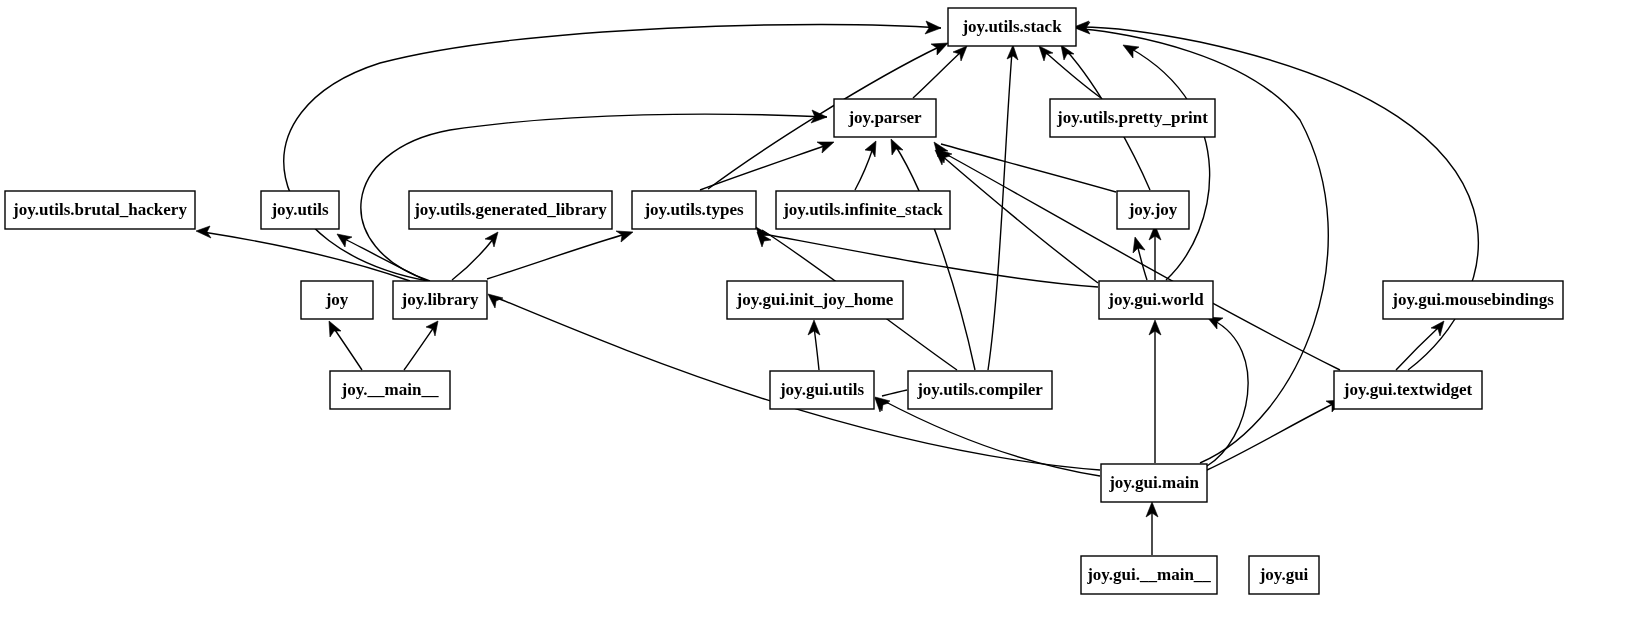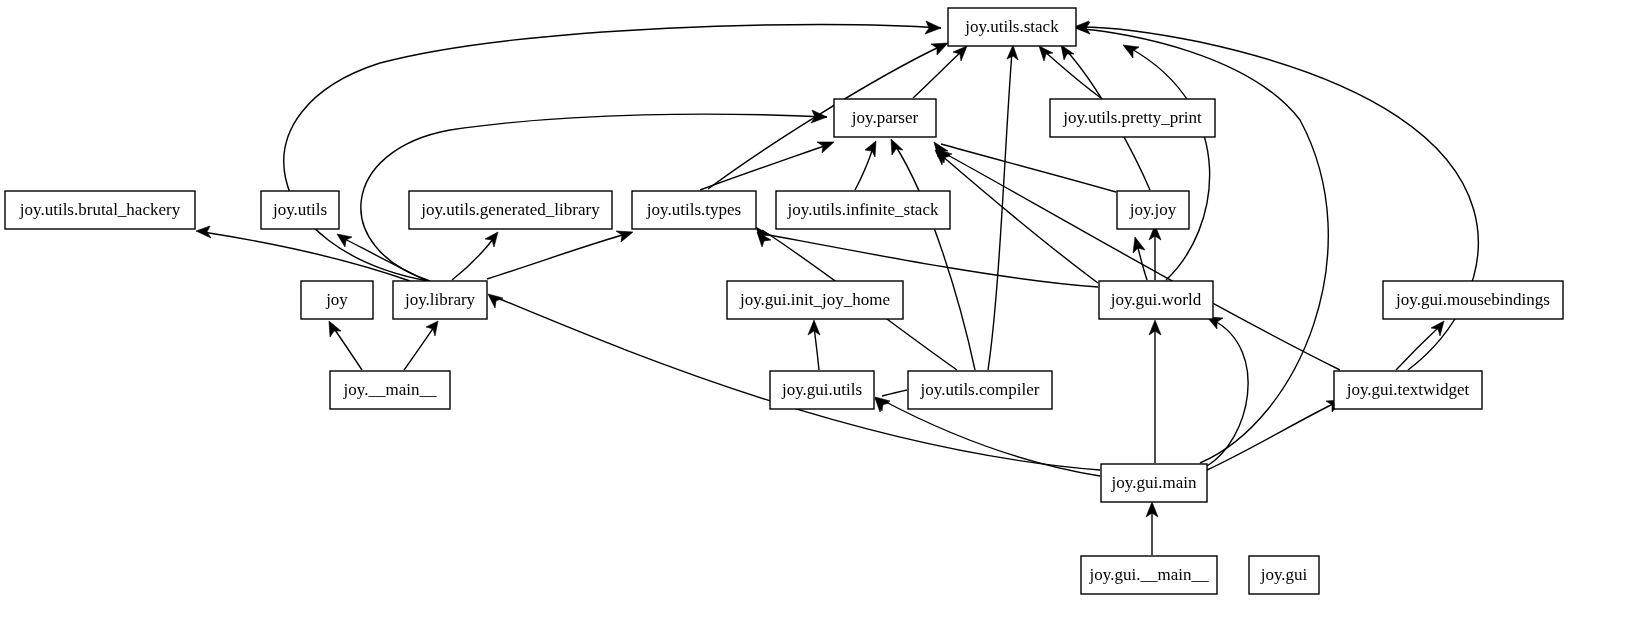--- a/index.html
+++ b/index.html
@@ -6,20 +6,21 @@
     margin: 0;
     padding: 0;
     background: #ffffff;
   }
   #canvas-wrap {
     position: relative;
     width: 1648px;
     height: 635px;
     background: #ffffff;
     overflow: hidden;
+    font-weight: bold;
   }
   svg#graph {
     display: block;
     width: 1648px;
     height: 635px;
     background: #ffffff;
   }
   .node-box {
     fill: #ffffff;
     stroke: #000000;

